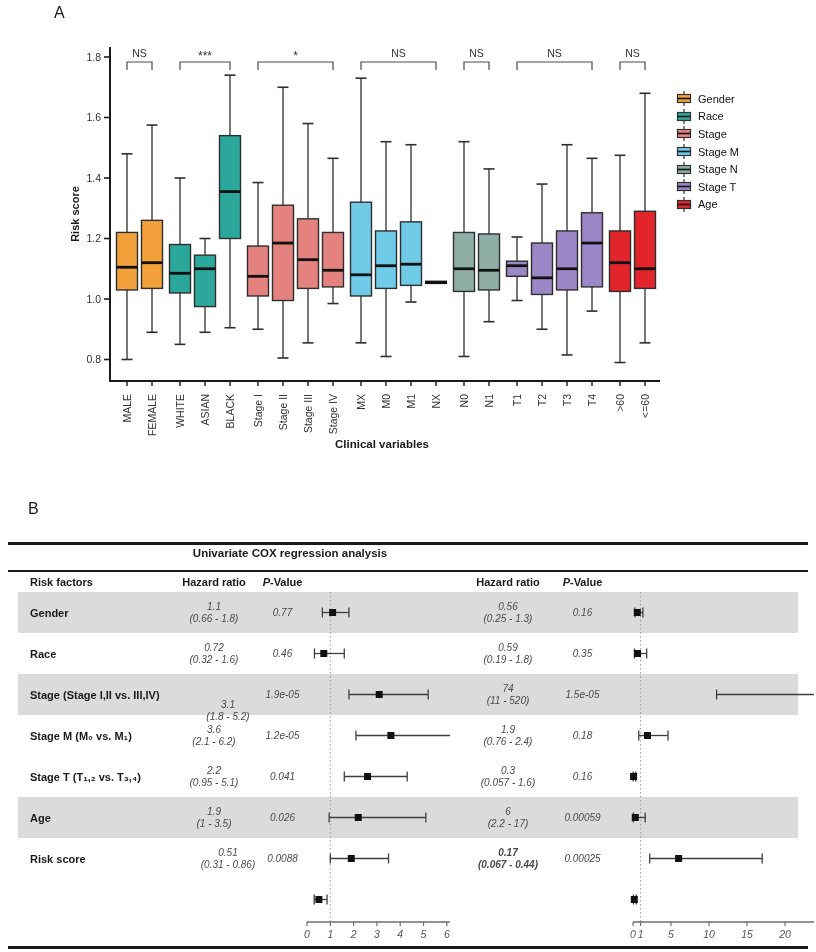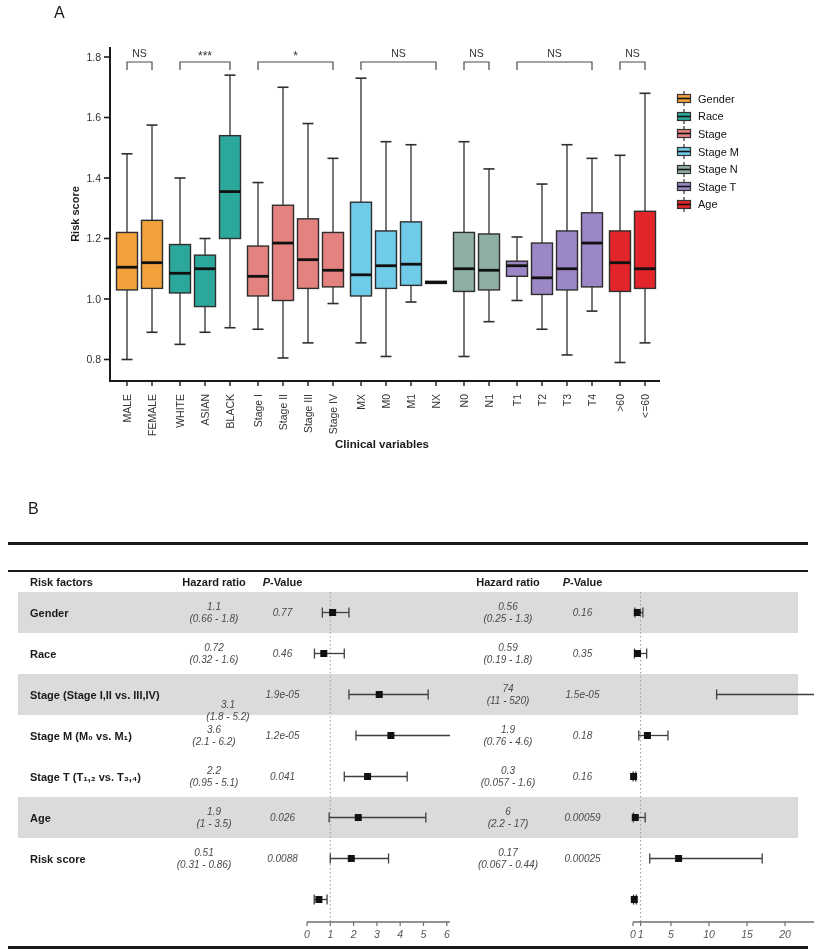--- a/index.html
+++ b/index.html
@@ -288,20 +288,21 @@
           <span class="lg-label">Age</span>
         </div>
       </div>
   </div>
 
   <div id="panel-b">
     <div class="panel-label" style="left:28px;top:0px;">B</div>
 
     <div class="rule" style="top:42px;height:2.5px;"></div>
 
+    <div class="fp-title" style="left:115px;">Univariate COX regression analysis</div>
 
     <div class="rule" style="top:70px;height:2px;"></div>
 
     <div class="col-head" style="left:30px;">Risk factors</div>
     <div class="col-head cc" style="left:158px;width:112px;">Hazard ratio</div>
     <div class="col-head cc" style="left:235px;width:95px;"><i>P</i><span>-Value</span></div>
     <div class="col-head cc" style="left:452px;width:112px;">Hazard ratio</div>
     <div class="col-head cc" style="left:535px;width:95px;"><i>P</i><span>-Value</span></div>
 
     <div id="rows">
@@ -350,21 +351,21 @@
         <div class="t-row">
           <div class="band"></div>
           <div class="cell cell-factor">Stage M (M₀ vs. M₁)</div>
           <div class="cell cell-num" style="left:158px;width:112px;">
             <div>3.6</div>
             <div>(2.1 - 6.2)</div>
           </div>
           <div class="cell cell-num" style="left:235px;width:95px;">1.2e-05</div>
           <div class="cell cell-num" style="left:452px;width:112px;">
             <div>1.9</div>
-            <div>(0.76 - 4.6)</div>
+            <div>(0.76 - 2.4)</div>
           </div>
           <div class="cell cell-num" style="left:535px;width:95px;">0.18</div>
         </div>
         <div class="t-row">
           <div class="band"></div>
           <div class="cell cell-factor">Stage T (T₁,₂ vs. T₃,₄)</div>
           <div class="cell cell-num" style="left:158px;width:112px;">
             <div>2.2</div>
             <div>(0.95 - 5.1)</div>
           </div>
@@ -385,26 +386,26 @@
           <div class="cell cell-num" style="left:235px;width:95px;">0.026</div>
           <div class="cell cell-num" style="left:452px;width:112px;">
             <div>6</div>
             <div>(2.2 - 17)</div>
           </div>
           <div class="cell cell-num" style="left:535px;width:95px;">0.00059</div>
         </div>
         <div class="t-row">
           <div class="band"></div>
           <div class="cell cell-factor">Risk score</div>
-          <div class="cell cell-num" style="left:148px;width:112px;">
+          <div class="cell cell-num" style="left:172px;width:112px;">
             <div>0.51</div>
             <div>(0.31 - 0.86)</div>
           </div>
           <div class="cell cell-num" style="left:235px;width:95px;">0.0088</div>
-          <div class="cell cell-num" style="left:452px;width:112px;">
+          <div class="cell cell-num" style="left:452px;width:112px;font-weight:bold;">
             <div>0.17</div>
             <div>(0.067 - 0.44)</div>
           </div>
           <div class="cell cell-num" style="left:535px;width:95px;">0.00025</div>
         </div>
       </div>
 
     <svg id="forest-svg" width="816" height="452">
         <line x1="330.3" y1="92" x2="330.3" y2="422" stroke="#9a9a9a" stroke-width="1" stroke-dasharray="1.5,2.5"></line>
         <line x1="307" y1="422" x2="450" y2="422" stroke="#6e6e6e" stroke-width="1.4"></line>

